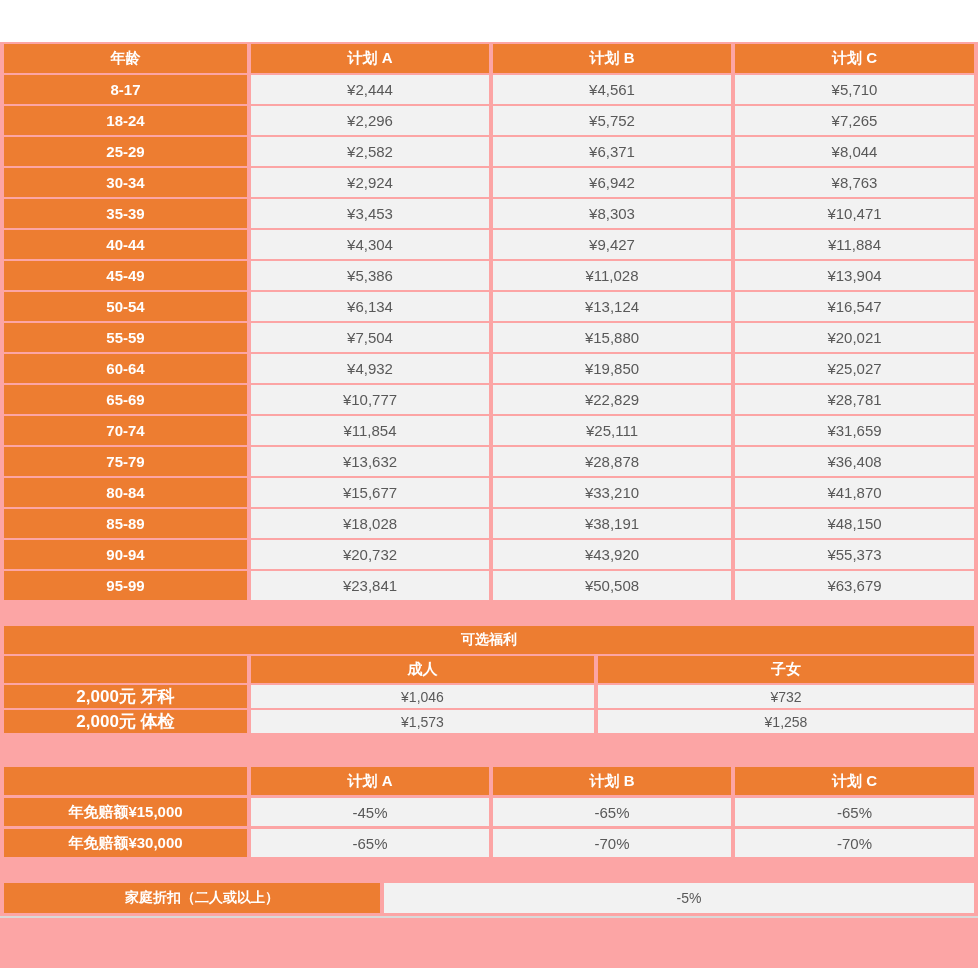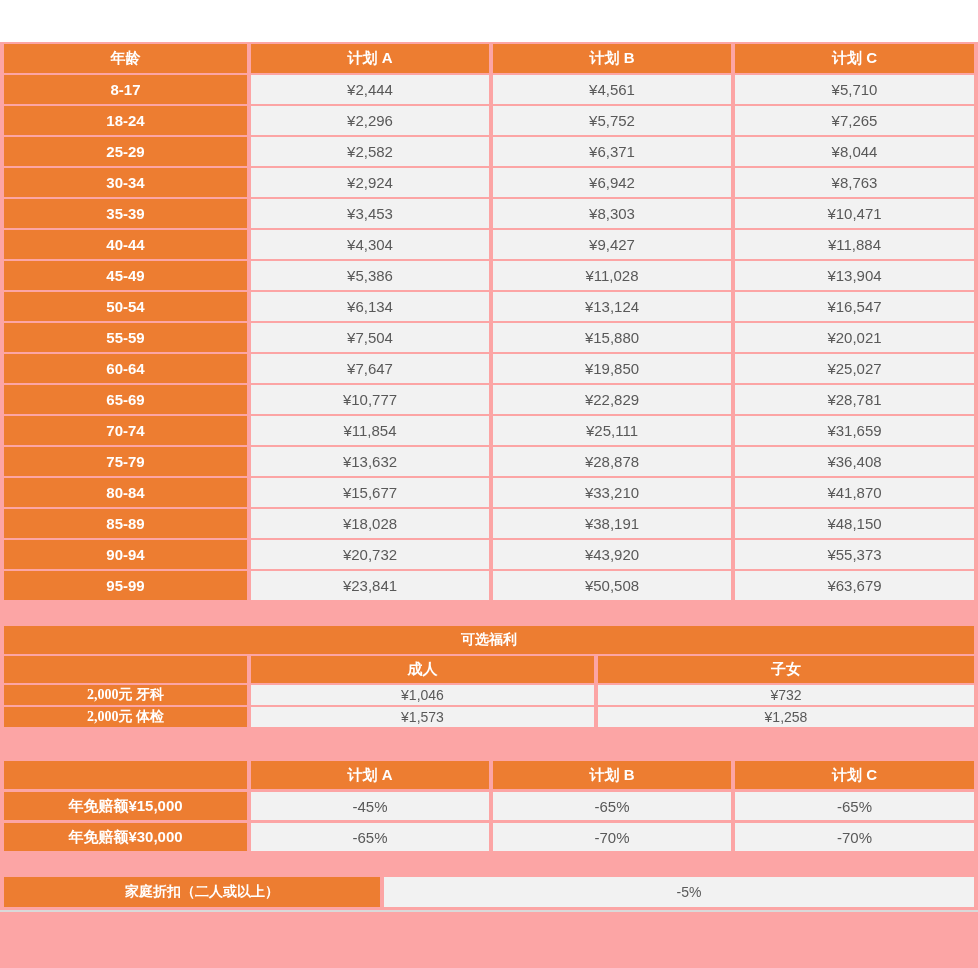--- a/index.html
+++ b/index.html
@@ -45,21 +45,21 @@
 
   
   .t1{margin-top:1px;}
   .t1 th,.t1 td{height:29px;}
 
   
   .t2{margin-top:22px;}
   .t2 .title-row th{height:28px;font-size:14px;}
   .t2 .head-row th{height:27px;}
   .t2 .data-row th,.t2 .data-row td{height:20px;}
-  .t2 .data-row th{font-size:14px;font-family:Liberation Serif, serif;}
+  .t2 .data-row th{font-size:17px;}
   .t2 .data-row td{font-size:14px;}
 
   
   .t3{margin-top:29px;border-spacing:4px 3px;}
   .t3 th,.t3 td{height:28px;}
 
   
   .t4{margin-top:23px;border-spacing:4px 0;}
   .t4 th,.t4 td{height:30px;padding-left:20px;}
   .t4 th{font-size:14px;}
@@ -152,21 +152,21 @@
 
     <tr>
       <th class="hcell">55-59</th>
       <td class="vcell">¥7,504</td>
       <td class="vcell">¥15,880</td>
       <td class="vcell">¥20,021</td>
     </tr>
 
     <tr>
       <th class="hcell">60-64</th>
-      <td class="vcell">¥7,647</td>
+      <td class="vcell">¥4,932</td>
       <td class="vcell">¥19,850</td>
       <td class="vcell">¥25,027</td>
     </tr>
 
     <tr>
       <th class="hcell">65-69</th>
       <td class="vcell">¥10,777</td>
       <td class="vcell">¥22,829</td>
       <td class="vcell">¥28,781</td>
     </tr>

